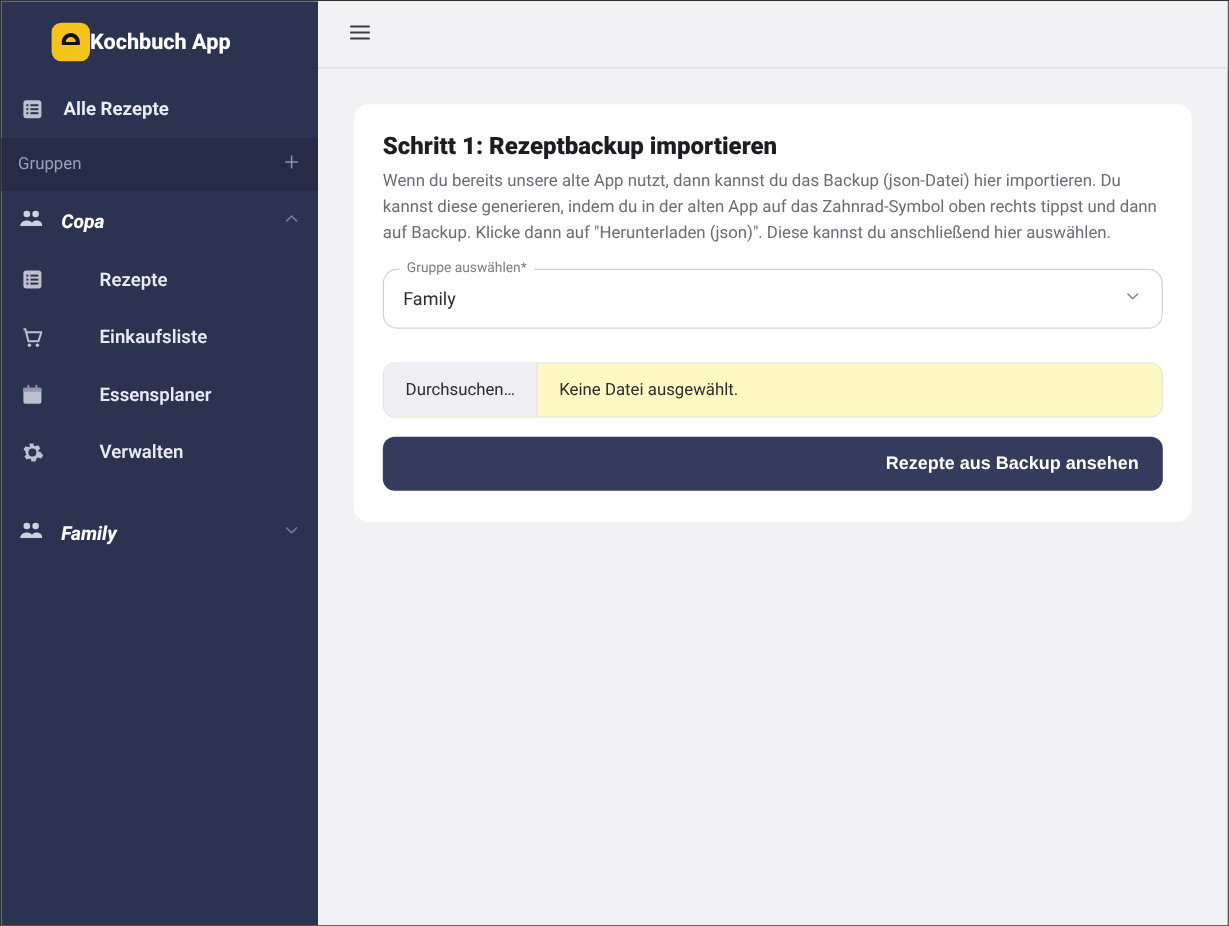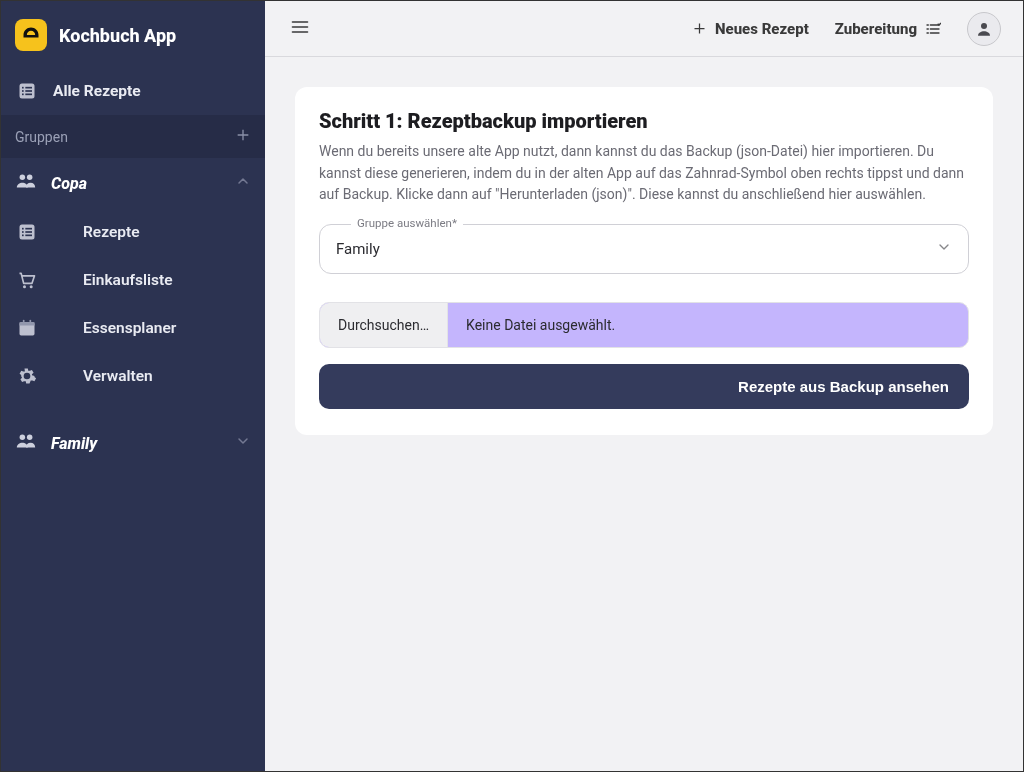--- a/index.html
+++ b/index.html
@@ -1,21 +1,21 @@
 <!DOCTYPE html>
 <html><head>
 <meta charset="utf-8">
 <style>
   * { box-sizing: border-box; margin: 0; padding: 0; }
   html, body { width: 1024px; height: 772px; overflow: hidden; font-family: -apple-system, BlinkMacSystemFont, "Segoe UI", Roboto, sans-serif; }
   body { display: flex; background: #f2f2f4; border: 1px solid #333; }
 
   
   .sidebar { width: 264px; background: #2c3351; color: #e8eaf0; display: flex; flex-direction: column; }
-  .sb-header { display: flex; align-items: center; padding: 18px 14px 16px 14px; gap: 12px; }
+  .sb-header { display: flex; align-items: center; padding: 18px 14px 16px 14px; gap: 0; margin-left: 28px; }
   .sb-logo { width: 32px; height: 32px; border-radius: 8px; background: #f6c21c; display: flex; align-items: center; justify-content: center; }
   .sb-title { font-size: 18px; font-weight: 800; color: #fff; }
   .sb-item { display: flex; align-items: center; gap: 14px; padding: 12px 14px; cursor: pointer; }
   .sb-item .icn { width: 24px; height: 24px; display:flex; align-items:center; justify-content:center; opacity:0.9; }
   .sb-item .lbl { font-size: 15.5px; font-weight: 700; color: #e9ebf2; }
   .sb-item.sub .lbl { font-weight: 600; }
   .sb-section { display:flex; align-items:center; justify-content:space-between; padding: 12px 14px; background: #262c47; color:#9aa0b6; font-size:14px;gap:40px; }
   .sb-group { display:flex; align-items:center; justify-content:space-between; padding: 12px 14px; cursor:pointer;font-style:italic; }
   .sb-group .gleft { display:flex; align-items:center; gap:14px; }
   .sb-group .gname { font-size: 16px; font-weight: 800; color:#fff; }
@@ -31,26 +31,26 @@
   .avatar-btn { width: 34px; height: 34px; border-radius: 50%; border: 1px solid #c8c8cc; background: #eaeaee; display:flex; align-items:center; justify-content:center; cursor:pointer; }
   .burger { cursor:pointer; padding:3px; }
 
   .content { flex:1; padding: 30px 30px; overflow:auto; }
   .card { background:#fff; border-radius:12px; padding: 22px 24px 26px 24px; }
   .card h1 { font-size: 20px; font-weight: 900; color:#1d1d21; margin-bottom: 8px; }
   .card p.desc { font-size: 14px; color:#6b6b74; line-height: 1.55; margin-bottom: 18px; }
 
   
   .field { position: relative; margin-bottom: 16px; }
-  .field-lbl { position:absolute; top:-8px; left:32px; background:#fff; padding:0 6px; font-size:11.5px; color:#7c7c84; }
+  .field-lbl { position:absolute; top:-8px; left:14px; background:#fff; padding:0 6px; font-size:11.5px; color:#7c7c84; }
   .select-box { width:100%; border:1px solid #d0d0d6; border-radius:12px; padding: 14px 16px; font-size:15px; color:#2b2b30; display:flex; align-items:center; justify-content:space-between; cursor:pointer; }
   .select-box .chev { opacity:0.7; }
 
   
-  .file-row { display:flex; align-items:center; border:1px solid #e2e2e6; border-radius:10px; background:#c4b5fd; overflow:hidden; margin-bottom:16px;margin-top:28px; }
+  .file-row { display:flex; align-items:center; border:1px solid #e2e2e6; border-radius:10px; background:#fef9c3; overflow:hidden; margin-bottom:16px;margin-top:28px; }
   .file-btn { background:#efeff1; padding: 14px 18px; font-size:14px; color:#2b2b30; cursor:pointer; border-right:1px solid #e2e2e6; }
   .file-status { padding: 14px 18px; font-size:14px; color:#2b2b30; }
 
   .primary-btn { width:100%; background:#343b5c; color:#fff; text-align:right; padding: 14px 20px; border:none; border-radius:10px; font-size:15px; font-weight:700; cursor:pointer; }
 
   
   svg .f { fill: #cdd0dd; }
 </style>
 </head>
 <body>
@@ -176,41 +176,20 @@
 </aside>
 
 <div class="main">
   <div class="topbar">
     <div class="tleft">
       <span class="burger">
         <svg width="20" height="20" viewBox="0 0 24 24">
             <path d="M3 6h18M3 12h18M3 18h18" stroke="#3a3a3a" stroke-width="2" stroke-linecap="round"></path>
           </svg>
       </span>
-    </div>
-    <div class="tright">
-      <div class="tbtn">
-        <svg width="15" height="15" viewBox="0 0 24 24">
-            <path d="M11 4h2v16h-2zM4 11h16v2H4z" fill="#3a3a3a"></path>
-          </svg>
-        <span>Neues Rezept</span>
-      </div>
-      <div class="tbtn">
-        <span>Zubereitung</span>
-        <svg width="16" height="16" viewBox="0 0 24 24">
-            <path d="M3 6h2M3 12h2M3 18h2M8 6h13M8 12h13M8 18h13" stroke="#3a3a3a" stroke-width="2" stroke-linecap="round"></path>
-            <path d="M19 4l2 2 3-3" stroke="#3a3a3a" stroke-width="2" fill="none"></path>
-          </svg>
-      </div>
-      <div class="avatar-btn">
-        <svg width="18" height="18" viewBox="0 0 24 24">
-            <circle cx="12" cy="8" r="4" fill="#4a4a50"></circle>
-            <path d="M4 21c0-4 4-6 8-6s8 2 8 6" fill="#4a4a50"></path>
-          </svg>
-      </div>
     </div>
   </div>
 
   <div class="content">
     <div class="card">
       <h1>Schritt 1: Rezeptbackup importieren</h1>
       <p class="desc">Wenn du bereits unsere alte App nutzt, dann kannst du das Backup (json-Datei) hier importieren. Du kannst diese generieren, indem du in der alten App auf das Zahnrad-Symbol oben rechts tippst und dann auf Backup. Klicke dann auf "Herunterladen (json)". Diese kannst du anschließend hier auswählen.</p>
 
       <div class="field">
         <span class="field-lbl">Gruppe auswählen*</span>

